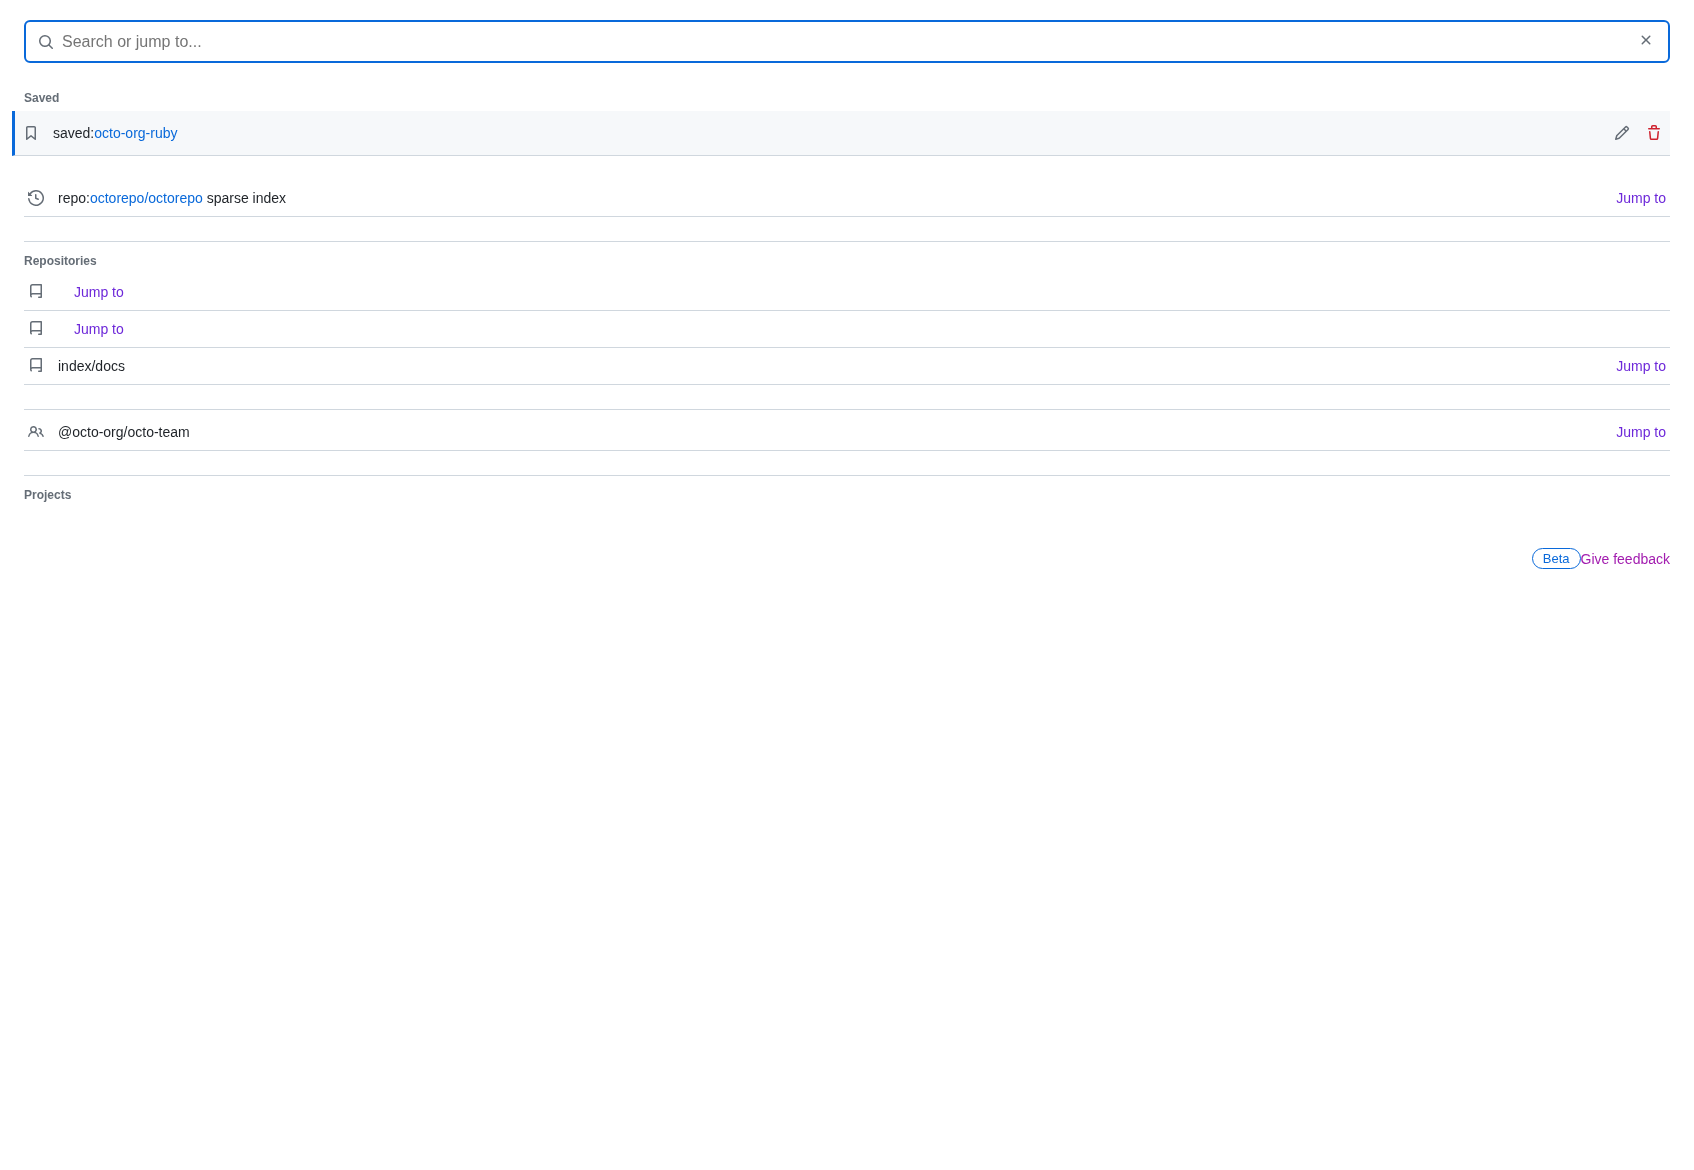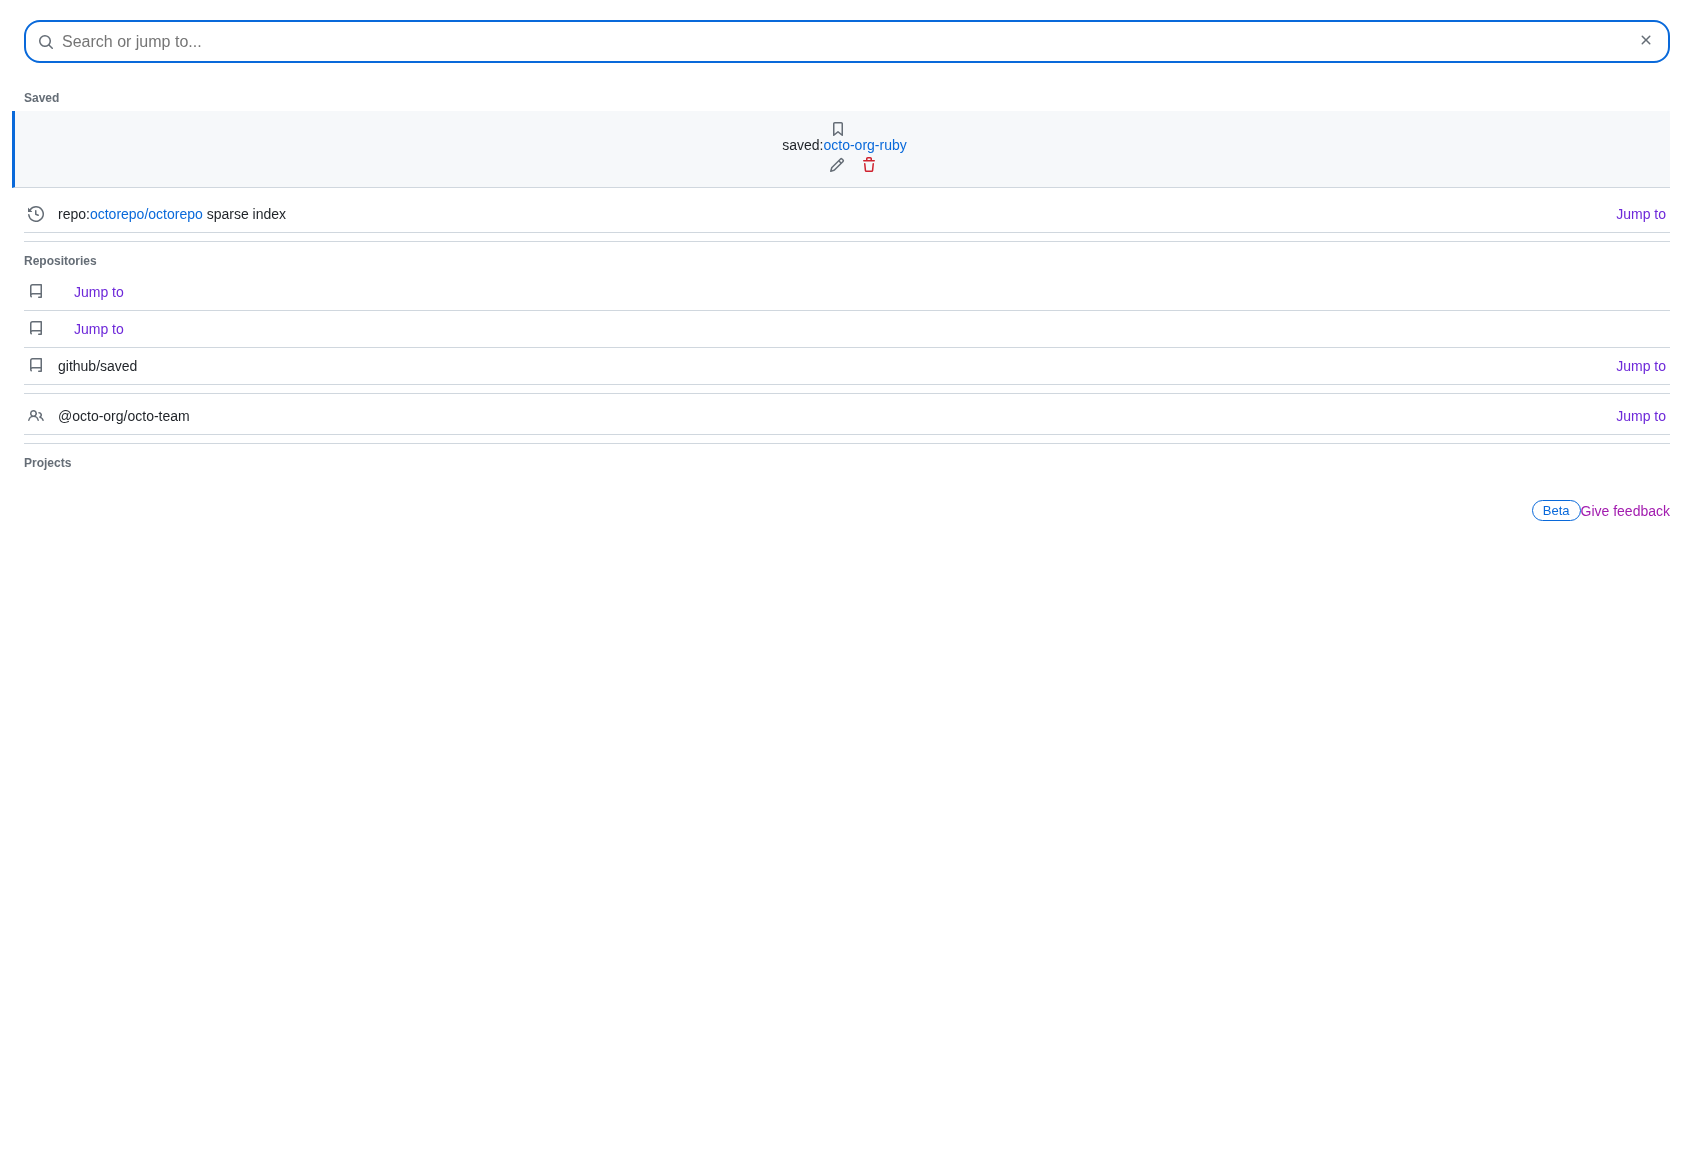--- a/index.html
+++ b/index.html
@@ -20,21 +20,21 @@
 
     .search-container {
       position: relative;
       margin-bottom: 20px;
     }
 
     .search-input-wrapper {
       display: flex;
       align-items: center;
       border: 2px solid #0969da;
-      border-radius: 16px;
+      border-radius: 6px;
       padding: 8px 12px;
       background: #ffffff;
       gap: 8px;
     }
 
     .search-icon-wrap {
       color: #656d76;
       display: flex;
       align-items: center;
       flex-shrink: 0;
@@ -55,21 +55,21 @@
       cursor: pointer;
       color: #656d76;
       padding: 2px;
       display: flex;
       align-items: center;
       font-size: 18px;
       line-height: 1;
     }
 
     .section {
-      margin-bottom: 8px;
+      margin-bottom: 24px;
     }
 
     .section-label {
       font-size: 12px;
       font-weight: 600;
       color: #656d76;
       padding: 8px 0 6px 0;
       text-transform: none;
     }
 
@@ -81,21 +81,20 @@
       cursor: pointer;
       position: relative;
     }
 
     .list-item.highlighted {
       background: #f6f8fa;
       border-left: 3px solid #0969da;
       padding-left: 8px;
       margin-left: -12px;
       padding-right: 4px;
-      flex-direction: column;
     }
 
     .item-icon {
       margin-right: 10px;
       color: #656d76;
       display: flex;
       align-items: center;
       flex-shrink: 0;
       width: 20px;
     }
@@ -258,21 +257,21 @@
     </span>
     <span class="jump-to">Jump to</span>
   </div>
 
   <div class="list-item">
     <span class="item-icon">
       <svg width="16" height="16" viewBox="0 0 16 16" aria-hidden="true">
         <path d="M2 2.5A2.5 2.5 0 0 1 4.5 0h8.75a.75.75 0 0 1 .75.75v12.5a.75.75 0 0 1-.75.75h-2.5a.75.75 0 0 1 0-1.5h1.75v-2h-8a1 1 0 0 0-.714 1.7.75.75 0 1 1-1.072 1.05A2.495 2.495 0 0 1 2 11.5Zm10.5-1h-8a1 1 0 0 0-1 1v6.708A2.486 2.486 0 0 1 4.5 9h8Z"></path>
       </svg>
     </span>
-    <span class="item-text">github/saved</span>
+    <span class="item-text">index/docs</span>
     <span class="jump-to">Jump to</span>
   </div>
 </div>
 
 <div class="divider"></div>
 
 <div class="section">
 
   <div class="list-item">
     <span class="item-icon">

